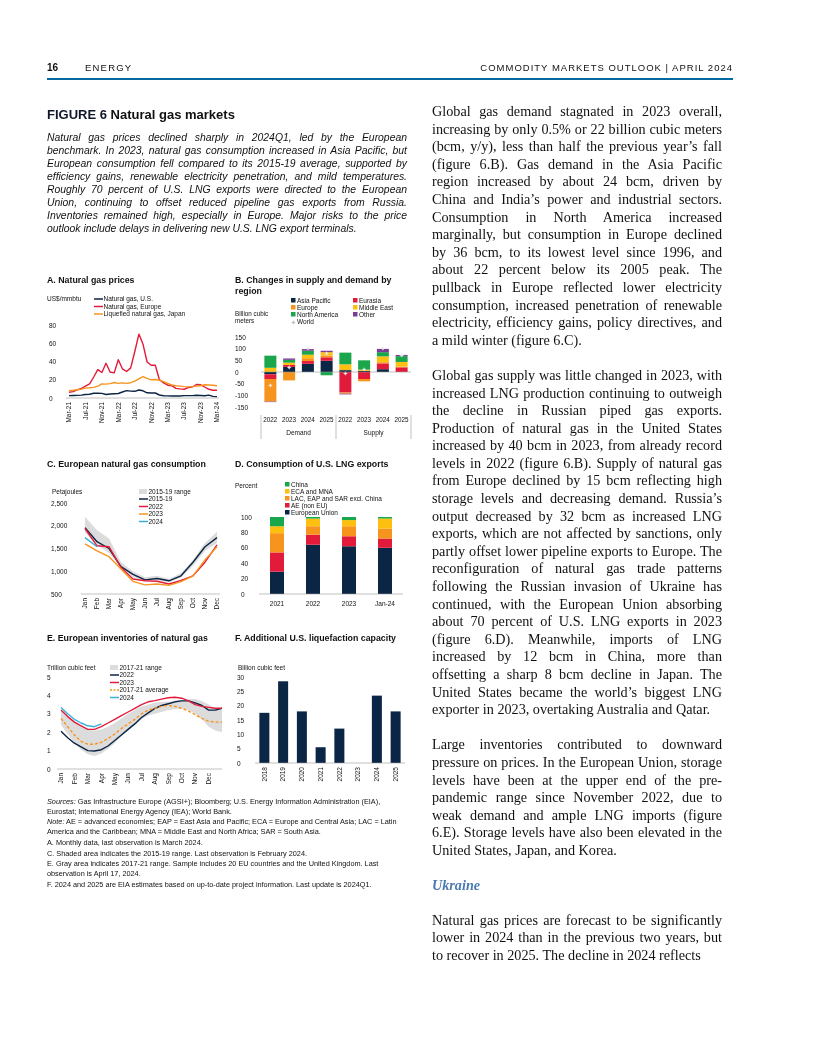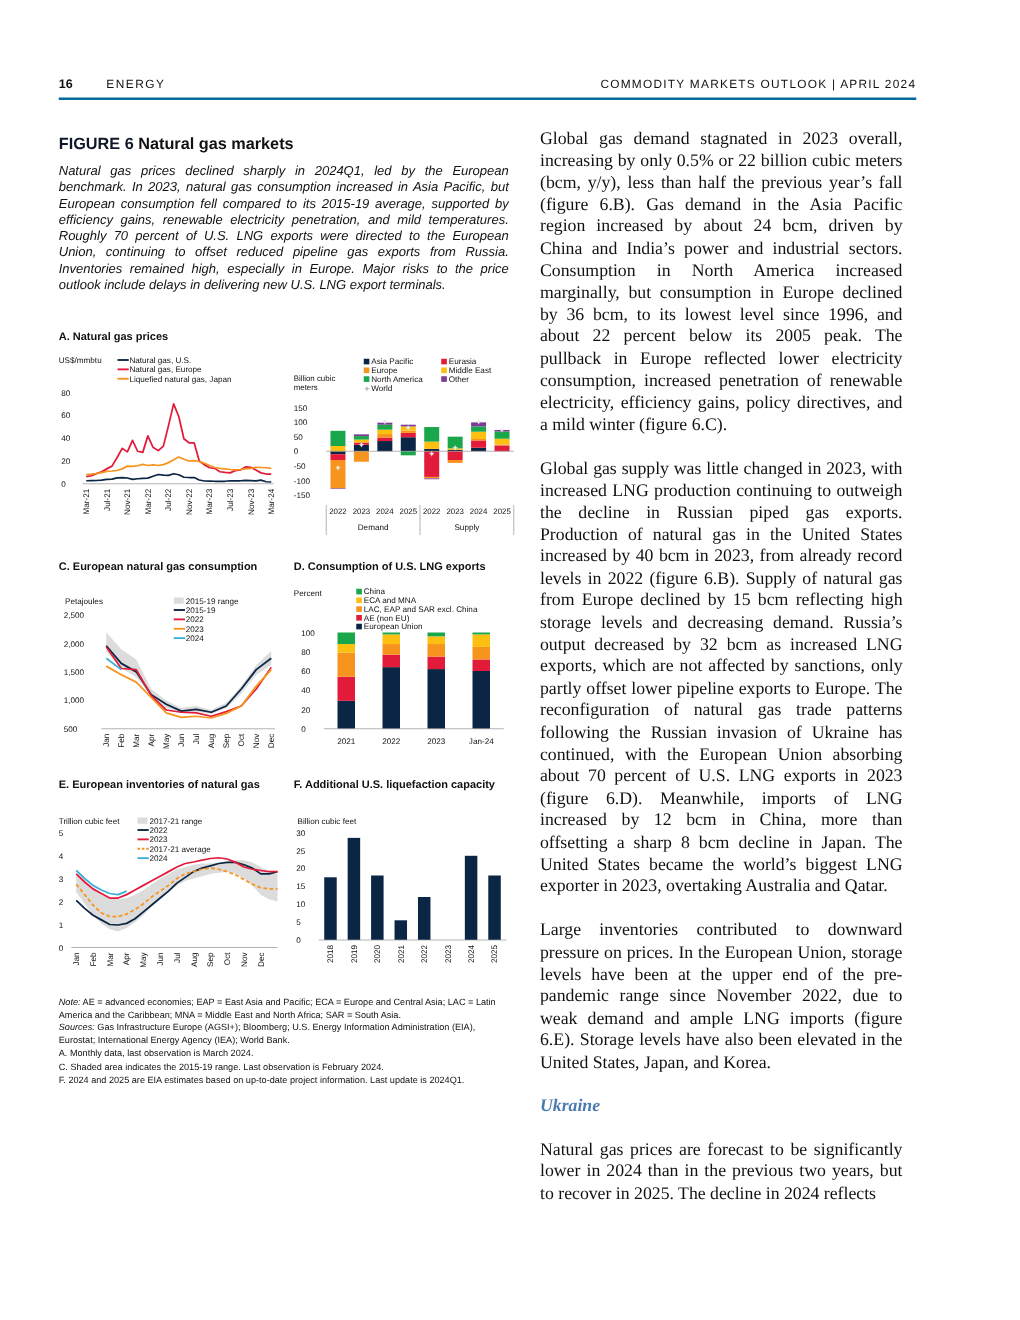--- a/index.html
+++ b/index.html
@@ -6,21 +6,21 @@
   body { width: 816px; height: 1056px; position: relative; overflow: hidden; font-family: "Liberation Sans", sans-serif; color: #111; }
   .header { position: absolute; left: 47px; top: 62px; width: 686px; height: 16px; border-bottom: 2px solid #0369a1; }
   .page-num { position: absolute; left: 0; top: 0; font-weight: bold; font-size: 10px; }
   .section { position: absolute; left: 38px; top: 0; font-size: 9.5px; letter-spacing: 1.2px; }
   .running { position: absolute; right: 0; top: 0; font-size: 9.5px; letter-spacing: 1px; }
 
   .fig-title { position: absolute; left: 47px; top: 107px; font-size: 13px; font-weight: bold; }
   .fig-title .num { color: #0f172a; }
   .fig-caption { position: absolute; left: 47px; top: 131px; width: 360px; font-size: 10.4px; font-style: italic; line-height: 13px; text-align: justify; }
 
-  .panel { position: absolute; }
+  .panel { position: absolute; margin-top: 11px; }
   .panel-title { font-size: 8.8px; font-weight: bold; line-height: 11px; }
   .panel svg { position: absolute; left: 0; overflow: visible; }
   svg text { font-family: "Liberation Sans", sans-serif; }
 
   .notes { position: absolute; left: 47px; top: 797px; width: 360px; font-size: 7.3px; line-height: 9.6px; }
   .notes p { margin: 0 0 1.2px 0; }
   .notes i { font-style: italic; }
 
   .body-col { position: absolute; left: 432px; top: 103px; width: 290px; font-family: "Liberation Serif", serif; font-size: 14.2px; line-height: 17.6px; text-align: justify; color: #111; }
   .body-col p { margin: 0 0 17.6px 0; }
@@ -67,20 +67,21 @@
       <text x="90.07777777777777" y="107" font-size="6.5" fill="#111" text-anchor="end" transform="rotate(-90 90.07777777777777 107)">Jul-22</text>
       <text x="106.52222222222223" y="107" font-size="6.5" fill="#111" text-anchor="end" transform="rotate(-90 106.52222222222223 107)">Nov-22</text>
       <text x="122.96666666666667" y="107" font-size="6.5" fill="#111" text-anchor="end" transform="rotate(-90 122.96666666666667 107)">Mar-23</text>
       <text x="139.41111111111113" y="107" font-size="6.5" fill="#111" text-anchor="end" transform="rotate(-90 139.41111111111113 107)">Jul-23</text>
       <text x="155.85555555555555" y="107" font-size="6.5" fill="#111" text-anchor="end" transform="rotate(-90 155.85555555555555 107)">Nov-23</text>
       <text x="172.3" y="107" font-size="6.5" fill="#111" text-anchor="end" transform="rotate(-90 172.3 107)">Mar-24</text>
     </svg>
 </div>
 
 <div class="panel" id="panel-B" style="left:235px; top:264px; width:180px; height:160px;">
+  <div class="panel-title">B. Changes in supply and demand by region</div>
   <svg id="svgB" width="180" height="150" style="top:20px;">
       <text x="0" y="21" font-size="6.3" fill="#111">Billion cubic</text>
       <text x="0" y="28" font-size="6.3" fill="#111">meters</text>
       <text x="0" y="114.5" font-size="6.5" fill="#111">-150</text>
       <text x="0" y="102.83333333333333" font-size="6.5" fill="#111">-100</text>
       <text x="0" y="91.16666666666667" font-size="6.5" fill="#111">-50</text>
       <text x="0" y="79.5" font-size="6.5" fill="#111">0</text>
       <text x="0" y="67.83333333333334" font-size="6.5" fill="#111">50</text>
       <text x="0" y="56.166666666666664" font-size="6.5" fill="#111">100</text>
       <text x="0" y="44.5" font-size="6.5" fill="#111">150</text>
@@ -324,24 +325,25 @@
       <text x="125.425" y="114" font-size="6.5" fill="#111" text-anchor="end" transform="rotate(-90 125.425 114)">2023</text>
       <rect x="136.875" y="42.63333333333334" width="10" height="67.36666666666666" fill="#0b2545"></rect>
       <text x="144.175" y="114" font-size="6.5" fill="#111" text-anchor="end" transform="rotate(-90 144.175 114)">2024</text>
       <rect x="155.625" y="58.4" width="10" height="51.6" fill="#0b2545"></rect>
       <text x="162.925" y="114" font-size="6.5" fill="#111" text-anchor="end" transform="rotate(-90 162.925 114)">2025</text>
       <line x1="20" y1="110" x2="170" y2="110" stroke="#999" stroke-width="0.6"></line>
     </svg>
 </div>
 
 <div class="notes">
+  <p><i>Sources:</i> <span>Gas Infrastructure Europe (AGSI+); Bloomberg; U.S. Energy Information Administration (EIA), Eurostat; International Energy Agency (IEA); World Bank.</span></p>
   <p><i>Note:</i> <span>AE = advanced economies; EAP = East Asia and Pacific;  ECA = Europe and Central Asia; LAC = Latin America and the Caribbean; MNA = Middle East and North Africa; SAR = South Asia.</span></p>
-  <p><i>Sources:</i> <span>Gas Infrastructure Europe (AGSI+); Bloomberg; U.S. Energy Information Administration (EIA), Eurostat; International Energy Agency (IEA); World Bank.</span></p>
   <p>A. Monthly data, last observation is March 2024.</p>
   <p>C. Shaded area indicates the 2015-19 range. Last observation is February 2024.</p>
+  <p>E. Gray area indicates 2017-21 range. Sample includes 20 EU countries and the United Kingdom. Last observation is April 17, 2024.</p>
   <p>F. 2024 and 2025 are EIA estimates based on up-to-date project information. Last update is 2024Q1.</p>
 </div>
 
 <div class="body-col">
   <p>Global gas demand stagnated in 2023 overall, increasing by only 0.5% or 22 billion cubic meters (bcm, y/y), less than half the previous year’s fall (figure 6.B). Gas demand in the Asia Pacific region increased by about 24 bcm, driven by China and India’s power and industrial sectors. Consumption in North America increased marginally, but consumption in Europe declined by 36 bcm, to its lowest level since 1996, and about 22 percent below its 2005 peak. The pullback in Europe reflected lower electricity consumption, increased penetration of renewable electricity, efficiency gains, policy directives, and a mild winter (figure 6.C).</p>
   <p>Global gas supply was little changed in 2023, with increased LNG production continuing to outweigh the decline in Russian piped gas exports. Production of natural gas in the United States increased by 40 bcm in 2023, from already record levels in 2022 (figure 6.B). Supply of natural gas from Europe declined by 15 bcm reflecting high storage levels and decreasing demand. Russia’s output decreased by 32 bcm as increased LNG exports, which are not affected by sanctions, only partly offset lower pipeline exports to Europe. The reconfiguration of natural gas trade patterns following the Russian invasion of Ukraine has continued, with the European Union absorbing about 70 percent of U.S. LNG exports in 2023 (figure 6.D). Meanwhile, imports of LNG increased by 12 bcm in China, more than offsetting a sharp 8 bcm decline in Japan. The United States became the world’s biggest LNG exporter in 2023, overtaking Australia and Qatar.</p>
   <p>Large inventories contributed to downward pressure on prices. In the European Union, storage levels have been at the upper end of the pre-pandemic range since November 2022, due to weak demand and ample LNG imports (figure 6.E). Storage levels have also been elevated in the United States, Japan, and Korea.</p>
   <h3>Ukraine</h3>
   <p>Natural gas prices are forecast to be significantly lower in 2024 than in the previous two years, but to recover in 2025. The decline in 2024 reflects</p>
 </div>

